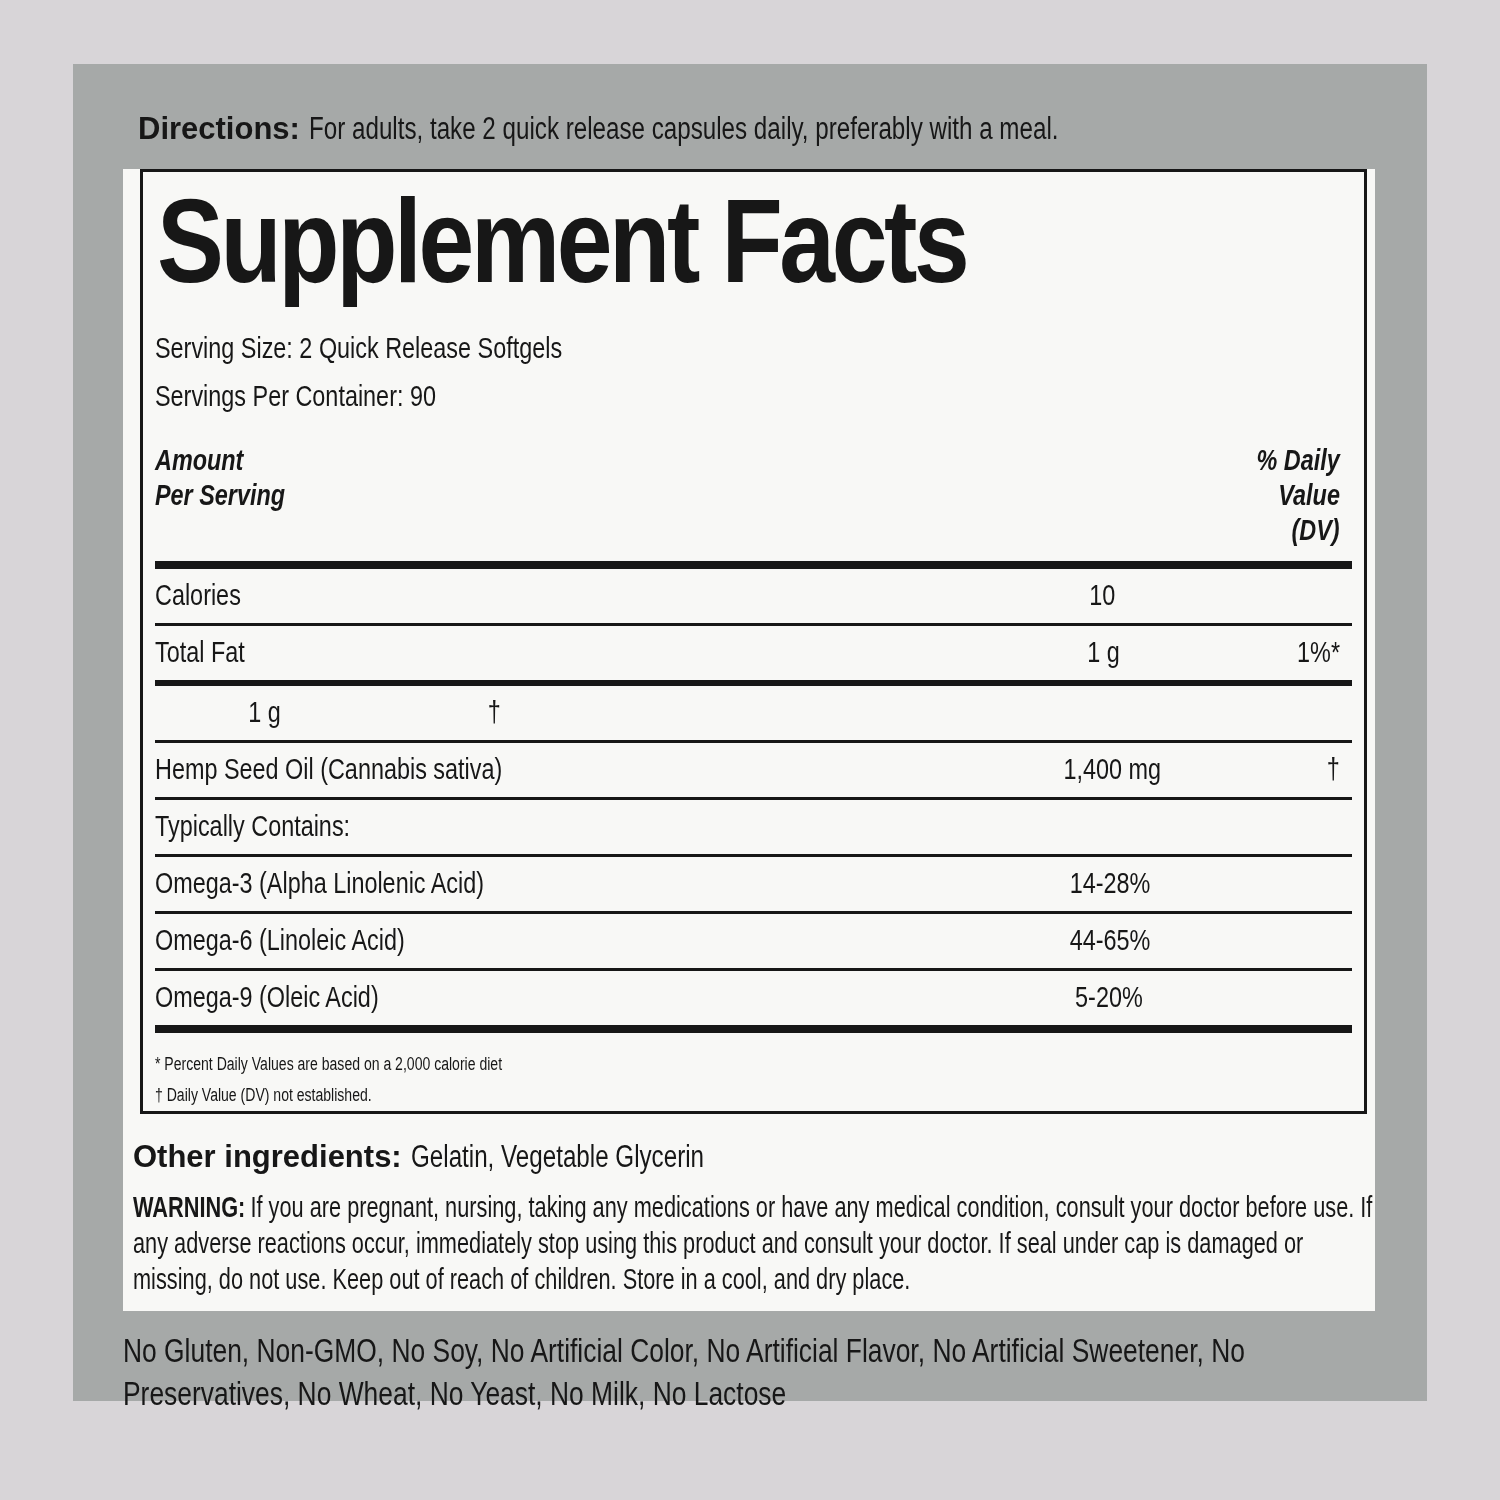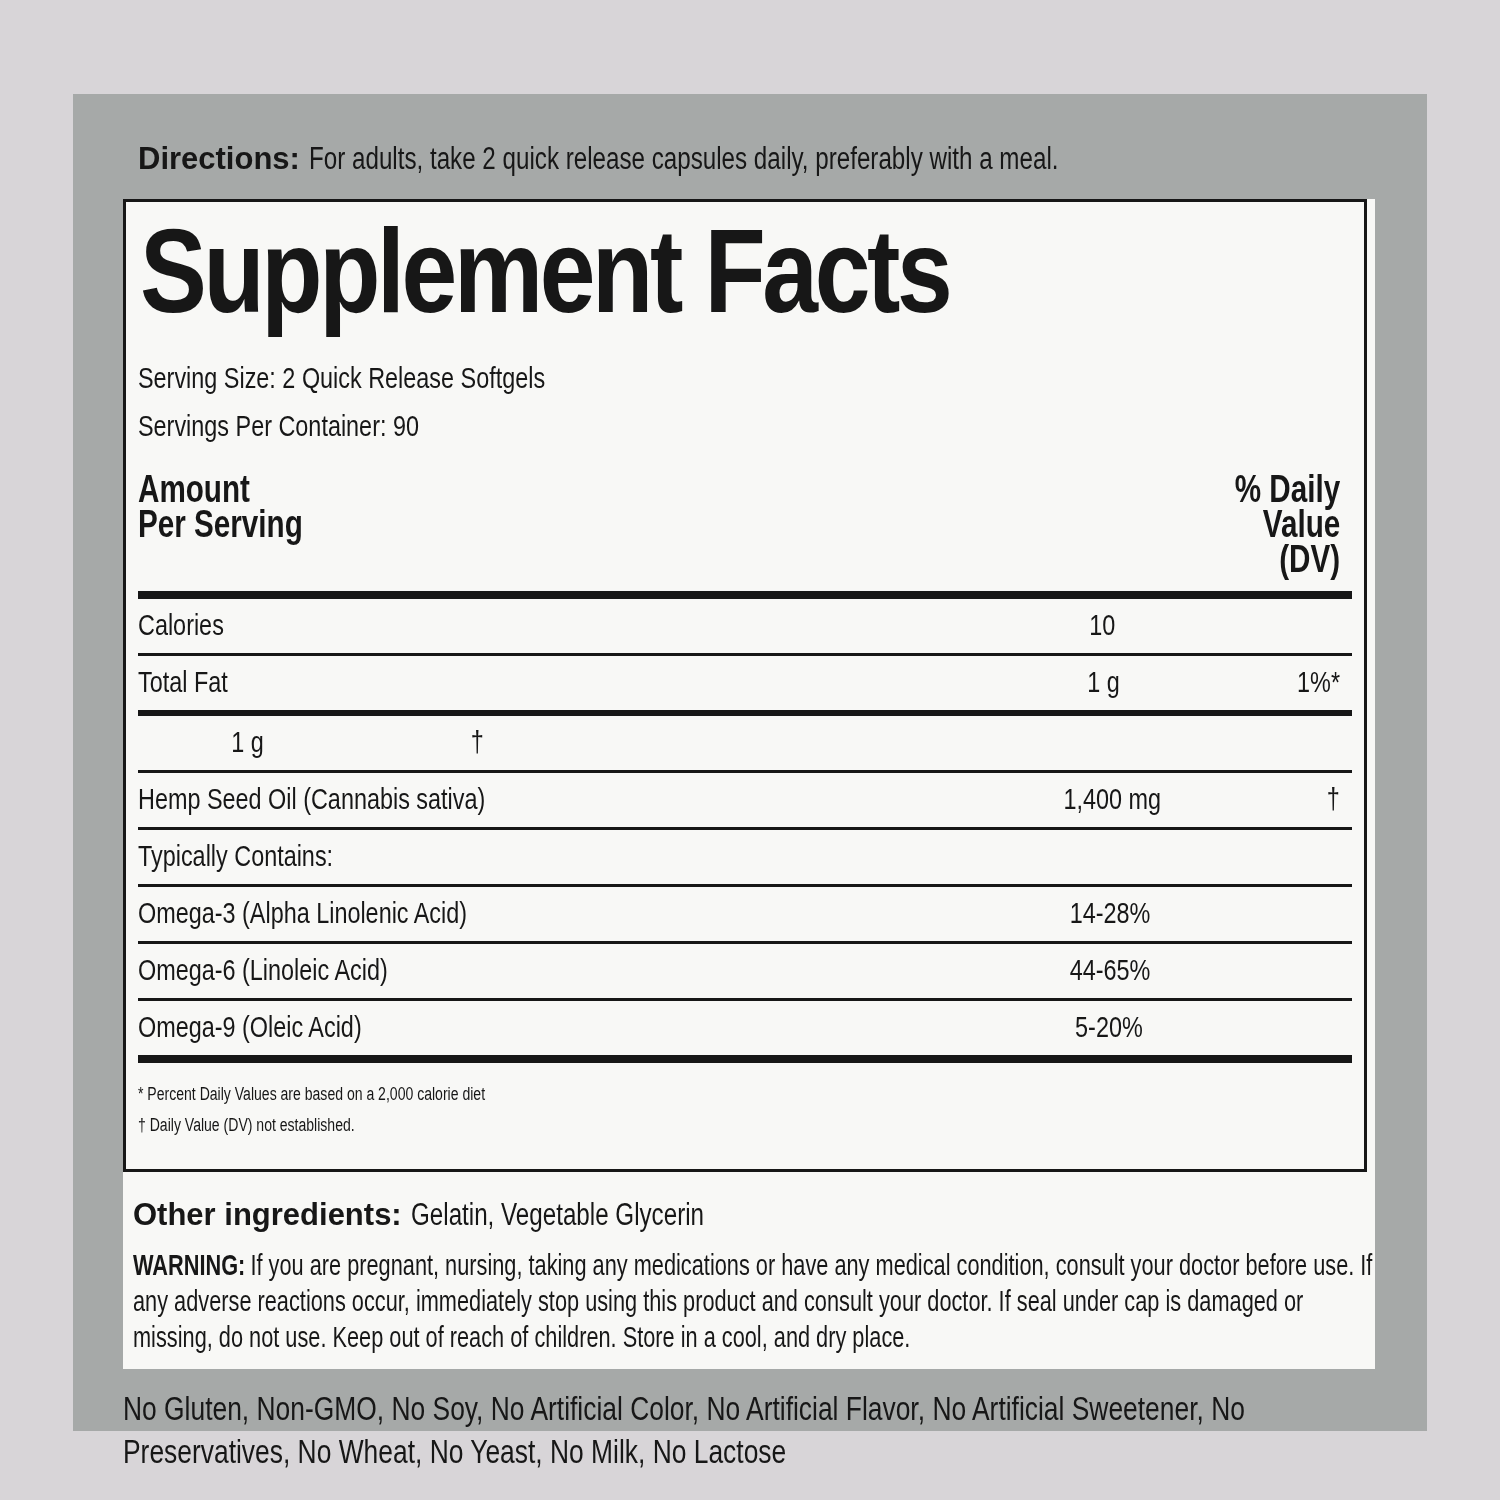--- a/index.html
+++ b/index.html
@@ -4,21 +4,21 @@
 <style>
   * { margin:0; padding:0; box-sizing:border-box; }
   html,body { width:1500px; height:1500px; }
   body {
     position:relative;
     background:#d8d5d8;
     font-family:"Liberation Sans","DejaVu Sans",sans-serif;
     color:#171717;
   }
   .panel {
-    position:absolute; left:73px; top:94px;
+    position:absolute; left:73px; top:64px;
     width:1354px; height:1337px;
     background:#a6a9a8;
   }
   
   .sxl { display:inline-block; transform:scaleX(0.78); transform-origin:0 60%; white-space:nowrap; }
   .sxr { display:inline-block; transform:scaleX(0.78); transform-origin:100% 60%; white-space:nowrap; }
 
   .directions {
     padding-top:46px; margin-left:65px;
     font-size:31px; line-height:37px;
@@ -26,38 +26,38 @@
   }
   .lbl { font-weight:bold; padding-right:9px; }
 
   .white-box {
     margin:22px 0 0 50px;
     width:1252px;
     background:#f8f8f6;
     padding-bottom:14px;
   }
   .facts-border {
-    margin:10px 8px 0 0;
+    margin:10px 8px 0 17px;
     border:3px solid #171717;
-    padding:4px 12px 28px 12px;
+    padding:4px 12px 0 12px;
   }
   .facts-title {
     margin:6px 0 0 2px;
     font-size:118px;
     font-weight:bold;
     line-height:1.0;
     letter-spacing:-4px;
     white-space:nowrap;
   }
   .facts-title .t { display:inline-block; transform:scaleX(0.85); transform-origin:0 50%; }
 
   .serv { margin-top:30px; font-size:30px; line-height:36px; white-space:nowrap; }
   .serv + .serv { margin-top:12px; }
 
-  .thead { margin-top:28px; display:flex; justify-content:space-between; font-weight:bold; font-size:38px; line-height:35px; }
+  .thead { margin-top:28px; display:flex; justify-content:space-between; font-weight:bold; font-size:30px; line-height:35px;font-style:italic; }
   .thead .right { text-align:right; padding-right:12px; }
   .thead { margin-bottom:14px; }
 
   .bar8 { height:8px; background:#171717; }
   .bar6 { height:6px; background:#171717; }
   .hline { height:3px; background:#171717; }
 
   .trow { display:flex; align-items:baseline; padding:10px 0 12px; font-size:30px; line-height:32px; }
   .c-name { flex:1; text-align:left; }
   .c-amt  { width:210px; text-align:center; }

